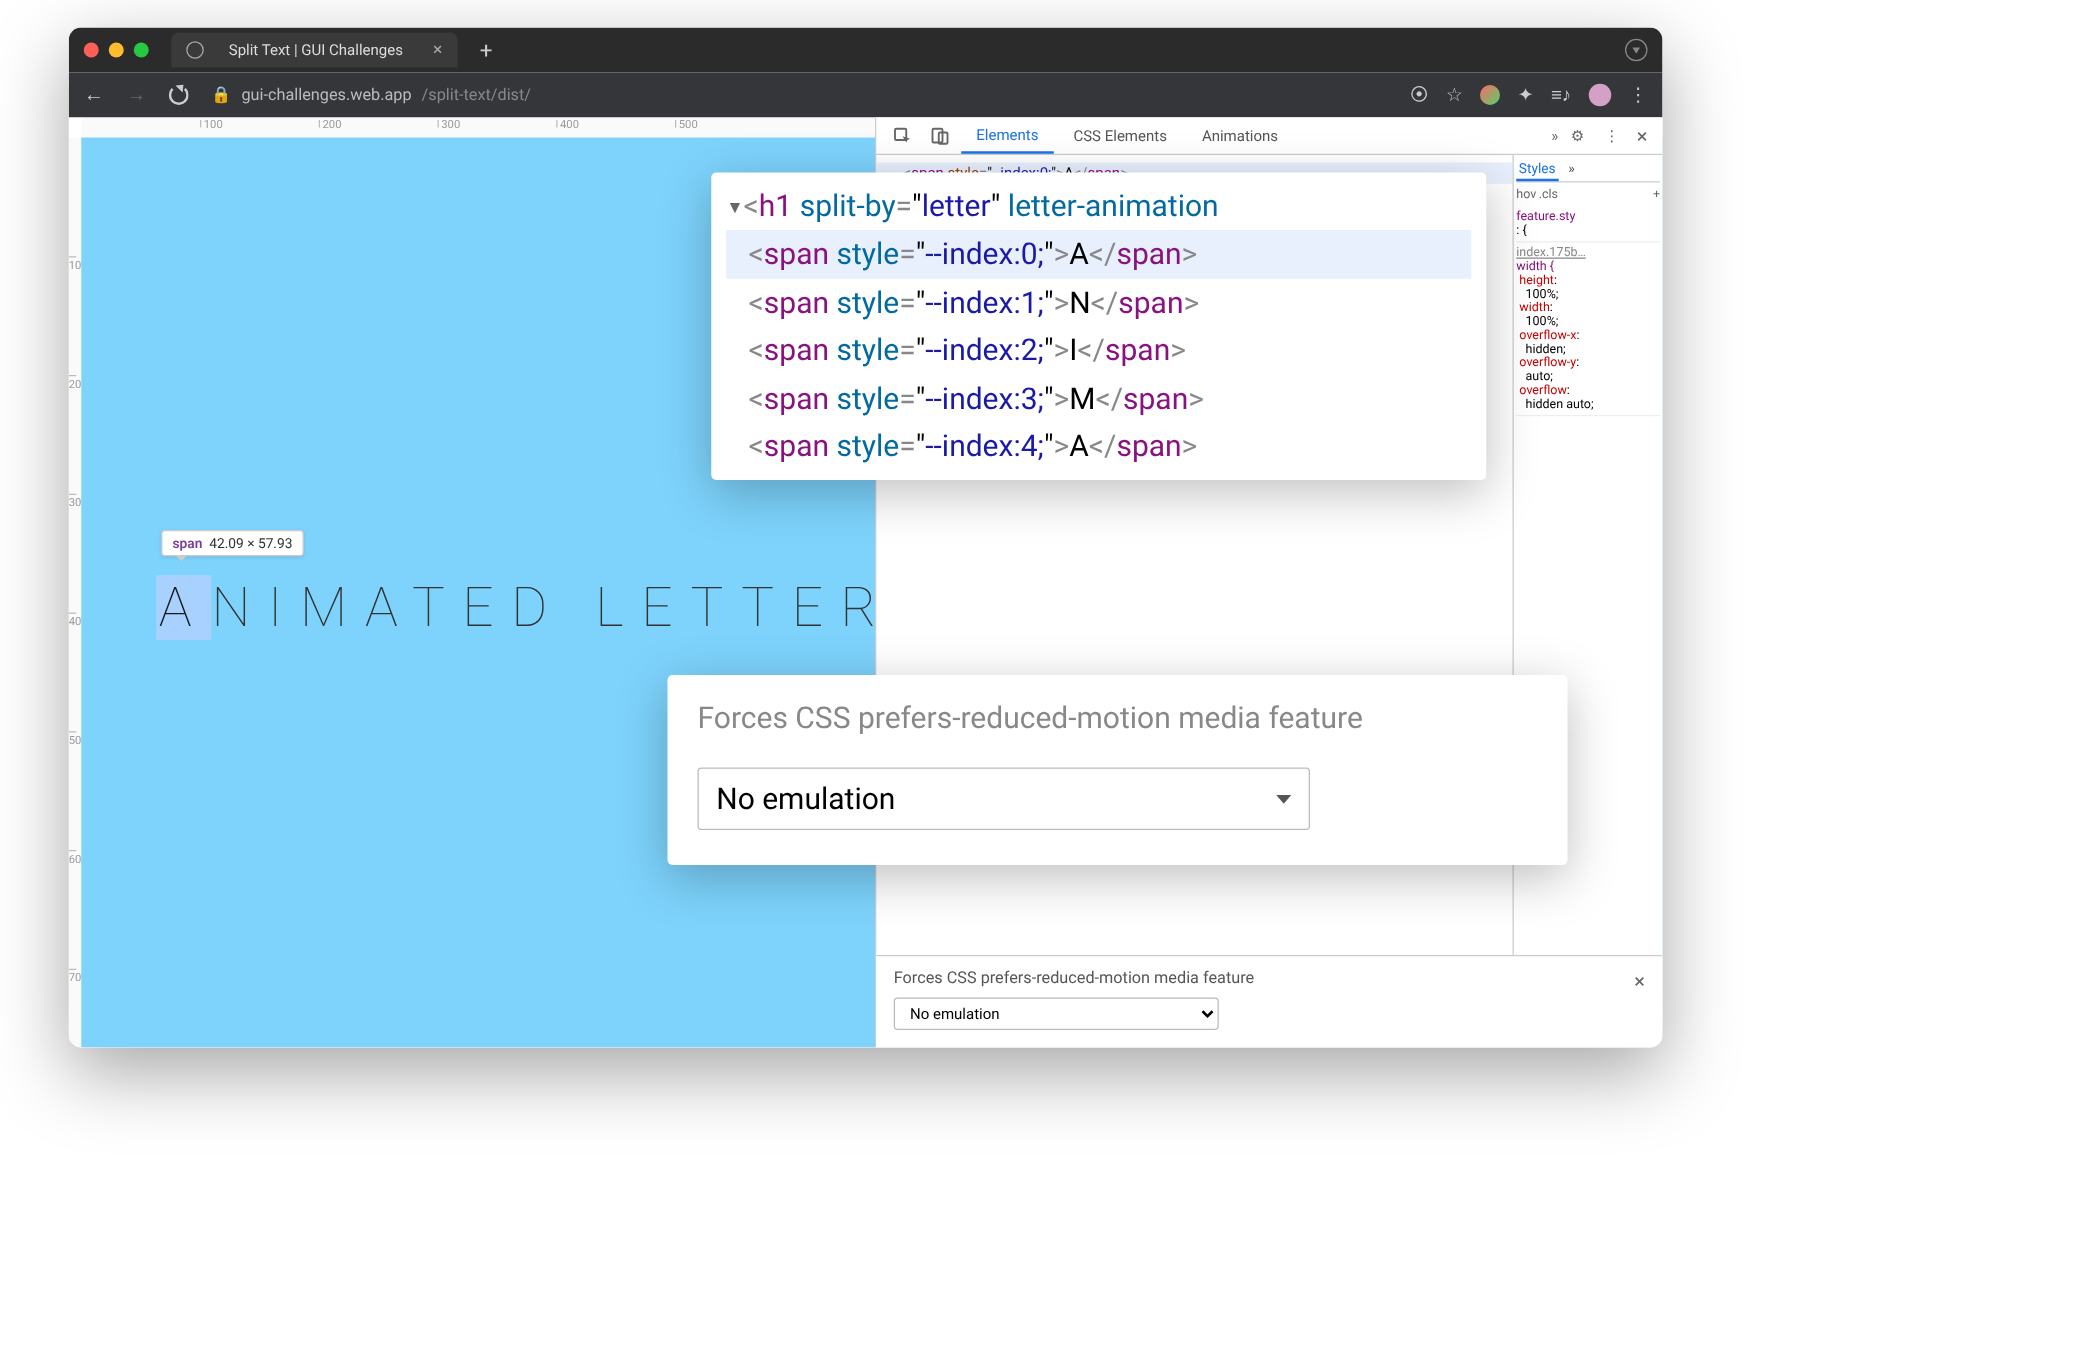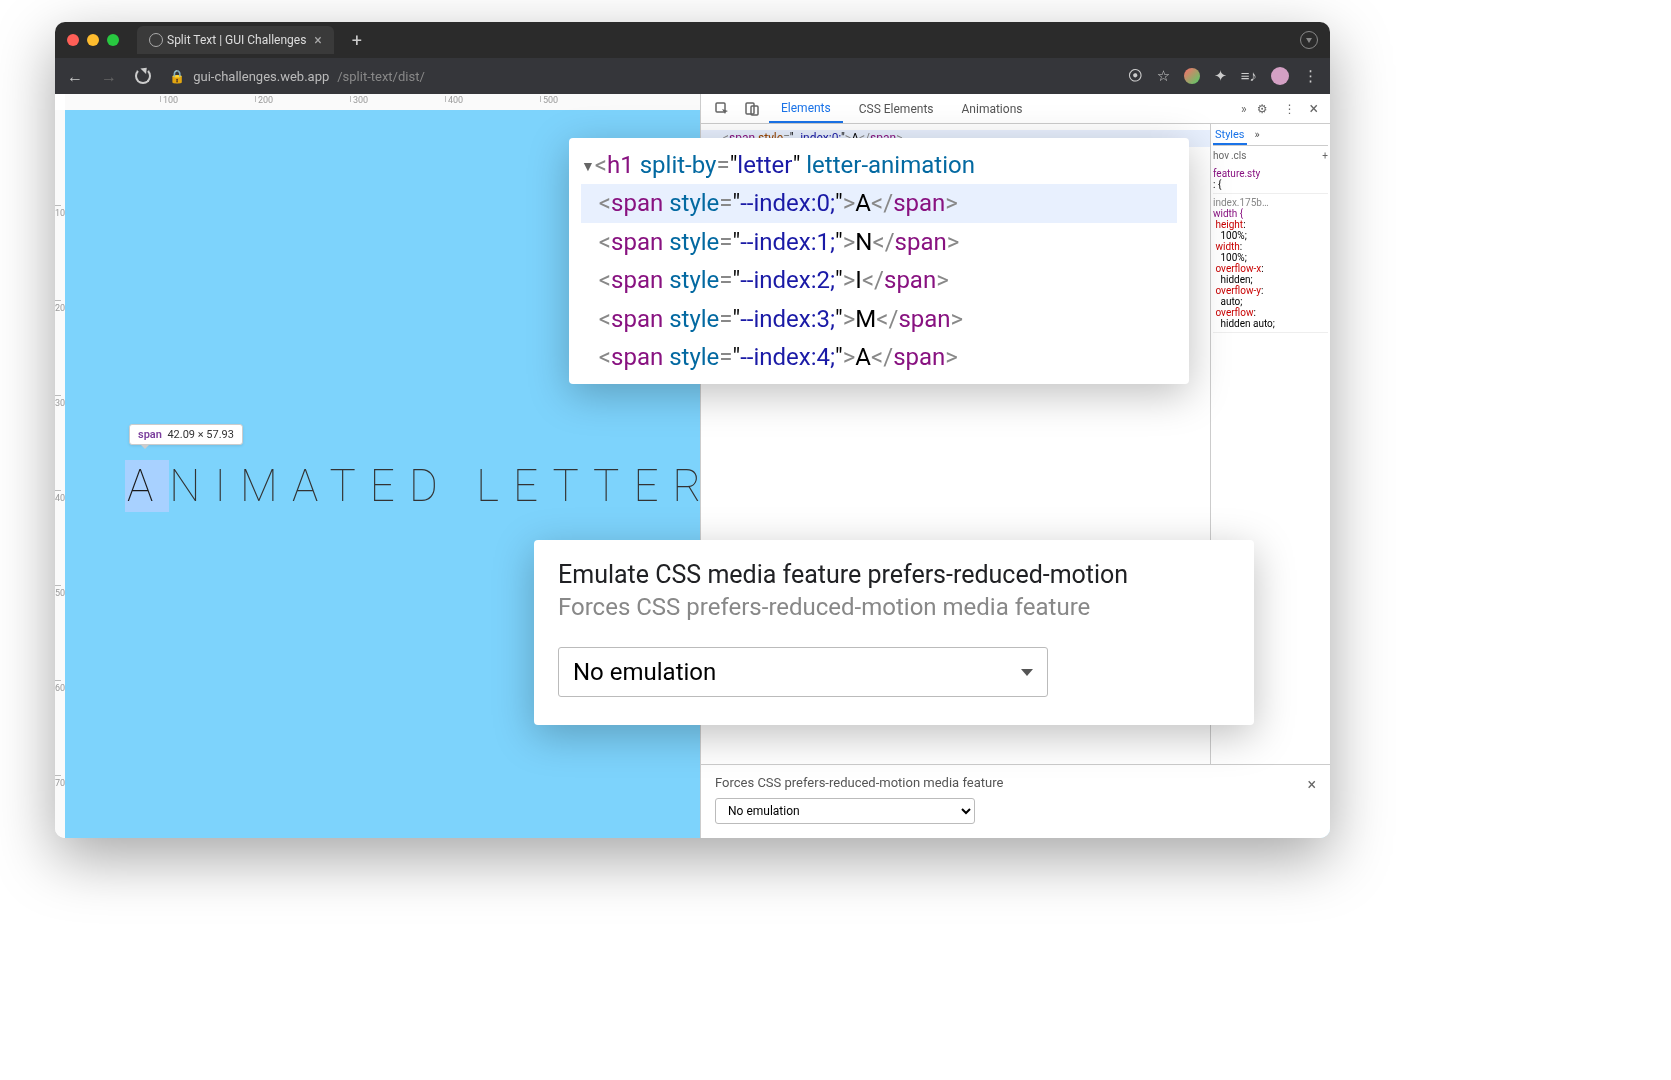--- a/index.html
+++ b/index.html
@@ -4,21 +4,21 @@
 <style>
 *{box-sizing:border-box;margin:0;padding:0;font-family:-apple-system,BlinkMacSystemFont,"Segoe UI",Roboto,sans-serif}
 body{background:#fff;width:1671px;height:1080px;position:relative;overflow:hidden}
 
 
 .window{position:absolute;left:55px;top:22px;width:1275px;height:816px;background:#fff;border-radius:10px;box-shadow:0 20px 60px rgba(0,0,0,.35);overflow:hidden}
 .titlebar{height:36px;background:#2b2b2b;display:flex;align-items:center;padding:0 12px;gap:8px}
 .traffic{display:flex;gap:8px}
 .dot{width:12px;height:12px;border-radius:50%}
 .dot.r{background:#ff5f57}.dot.y{background:#febc2e}.dot.g{background:#28c840}
-.tab{margin-left:10px;background:#3a3a3a;height:28px;border-radius:6px 6px 0 0;display:flex;align-items:center;padding:0 12px;gap:4px;color:#ddd;font-size:12px}
+.tab{margin-left:10px;background:#3a3a3a;height:28px;border-radius:6px 6px 0 0;display:flex;align-items:center;padding:0 12px;gap:20px;color:#ddd;font-size:12px}
 .tab .globe{width:14px;height:14px;border:1.5px solid #aaa;border-radius:50%;position:relative}
 .tab .close{color:#aaa;font-size:14px;margin-left:4px}
 .newtab{color:#ccc;font-size:18px;margin-left:10px}
 .tbcircle{margin-left:auto;width:18px;height:18px;border:1.5px solid #888;border-radius:50%;display:flex;align-items:center;justify-content:center}
 .tbcircle::after{content:"";width:0;height:0;border-left:3px solid transparent;border-right:3px solid transparent;border-top:5px solid #888}
 
 .addressbar{height:36px;background:#35363a;display:flex;align-items:center;padding:0 12px;gap:18px;color:#ccc}
 .navbtn{color:#ccc;font-size:16px}
 .navbtn.dim{color:#666}
 .reload{width:16px;height:16px;border:2px solid #ccc;border-radius:50%;border-top-color:transparent;position:relative}
@@ -72,21 +72,21 @@
 
 .styles{width:120px;border-left:1px solid #ccc;font-size:11px;padding:2px;overflow:hidden}
 .styles .stabs{display:flex;gap:6px;border-bottom:1px solid #ccc;margin-bottom:4px}
 .styles .stab{padding:2px 2px;color:#555}
 .styles .stab.active{color:#1a73e8;border-bottom:2px solid #1a73e8}
 .styles .filter{display:flex;gap:2px;font-size:10px;color:#666;margin-bottom:4px;align-items:center}
 .styles .plus{margin-left:auto}
 .styles .block{padding:3px 0;border-bottom:1px solid #eee;font-family:Menlo,monospace;font-size:10px}
 .styles .sel2{color:#881280}
 .styles .prop{color:#c80000}
-.styles .link{color:#888;}
+.styles .link{color:#888;text-decoration:underline}
 
 
 .rendering{border-top:1px solid #ccc;padding:10px 14px 14px;background:#fff}
 .rendering .label{font-size:13px;color:#555;margin-bottom:8px}
 .rendering .closex2{float:right;font-size:16px;color:#666}
 .rendering select{width:260px;padding:4px 8px;border:1px solid #bbb;border-radius:3px;font-size:12px;background:#fff}
 
 
 .overlay1{position:absolute;left:569px;top:138px;width:620px;background:#fff;box-shadow:0 10px 40px rgba(0,0,0,.25);border-radius:4px;padding:8px 12px;font-family:Menlo,monospace;font-size:24px;line-height:1.6}
 .overlay1 .line{white-space:pre}
@@ -272,19 +272,18 @@
 <div class="overlay1" id="ov1">
     <div class="line"><span class="caret">▼</span><span class="p">&lt;</span><span class="tag">h1</span> <span class="attr">split-by</span><span class="p">=</span>"<span class="val">letter</span>" <span class="attr">letter-animation</span></div>
     <div class="line hl">   <span class="p">&lt;</span><span class="tag">span</span> <span class="attr">style</span><span class="p">=</span>"<span class="val">--index:0;</span>"<span class="p">&gt;</span><span class="txt">A</span><span class="p">&lt;/</span><span class="tag">span</span><span class="p">&gt;</span></div>
     <div class="line">   <span class="p">&lt;</span><span class="tag">span</span> <span class="attr">style</span><span class="p">=</span>"<span class="val">--index:1;</span>"<span class="p">&gt;</span><span class="txt">N</span><span class="p">&lt;/</span><span class="tag">span</span><span class="p">&gt;</span></div>
     <div class="line">   <span class="p">&lt;</span><span class="tag">span</span> <span class="attr">style</span><span class="p">=</span>"<span class="val">--index:2;</span>"<span class="p">&gt;</span><span class="txt">I</span><span class="p">&lt;/</span><span class="tag">span</span><span class="p">&gt;</span></div>
     <div class="line">   <span class="p">&lt;</span><span class="tag">span</span> <span class="attr">style</span><span class="p">=</span>"<span class="val">--index:3;</span>"<span class="p">&gt;</span><span class="txt">M</span><span class="p">&lt;/</span><span class="tag">span</span><span class="p">&gt;</span></div>
     <div class="line">   <span class="p">&lt;</span><span class="tag">span</span> <span class="attr">style</span><span class="p">=</span>"<span class="val">--index:4;</span>"<span class="p">&gt;</span><span class="txt">A</span><span class="p">&lt;/</span><span class="tag">span</span><span class="p">&gt;</span></div>
   </div>
 
 <div class="overlay2">
-  <h3>Emulate CSS media feature prefers-reduced-motion</h3>
   <p>Forces CSS prefers-reduced-motion media feature</p>
   <div class="selectbox">
     <span>No emulation</span>
     <span class="caret"></span>
   </div>
 </div>
 
 </body></html>

